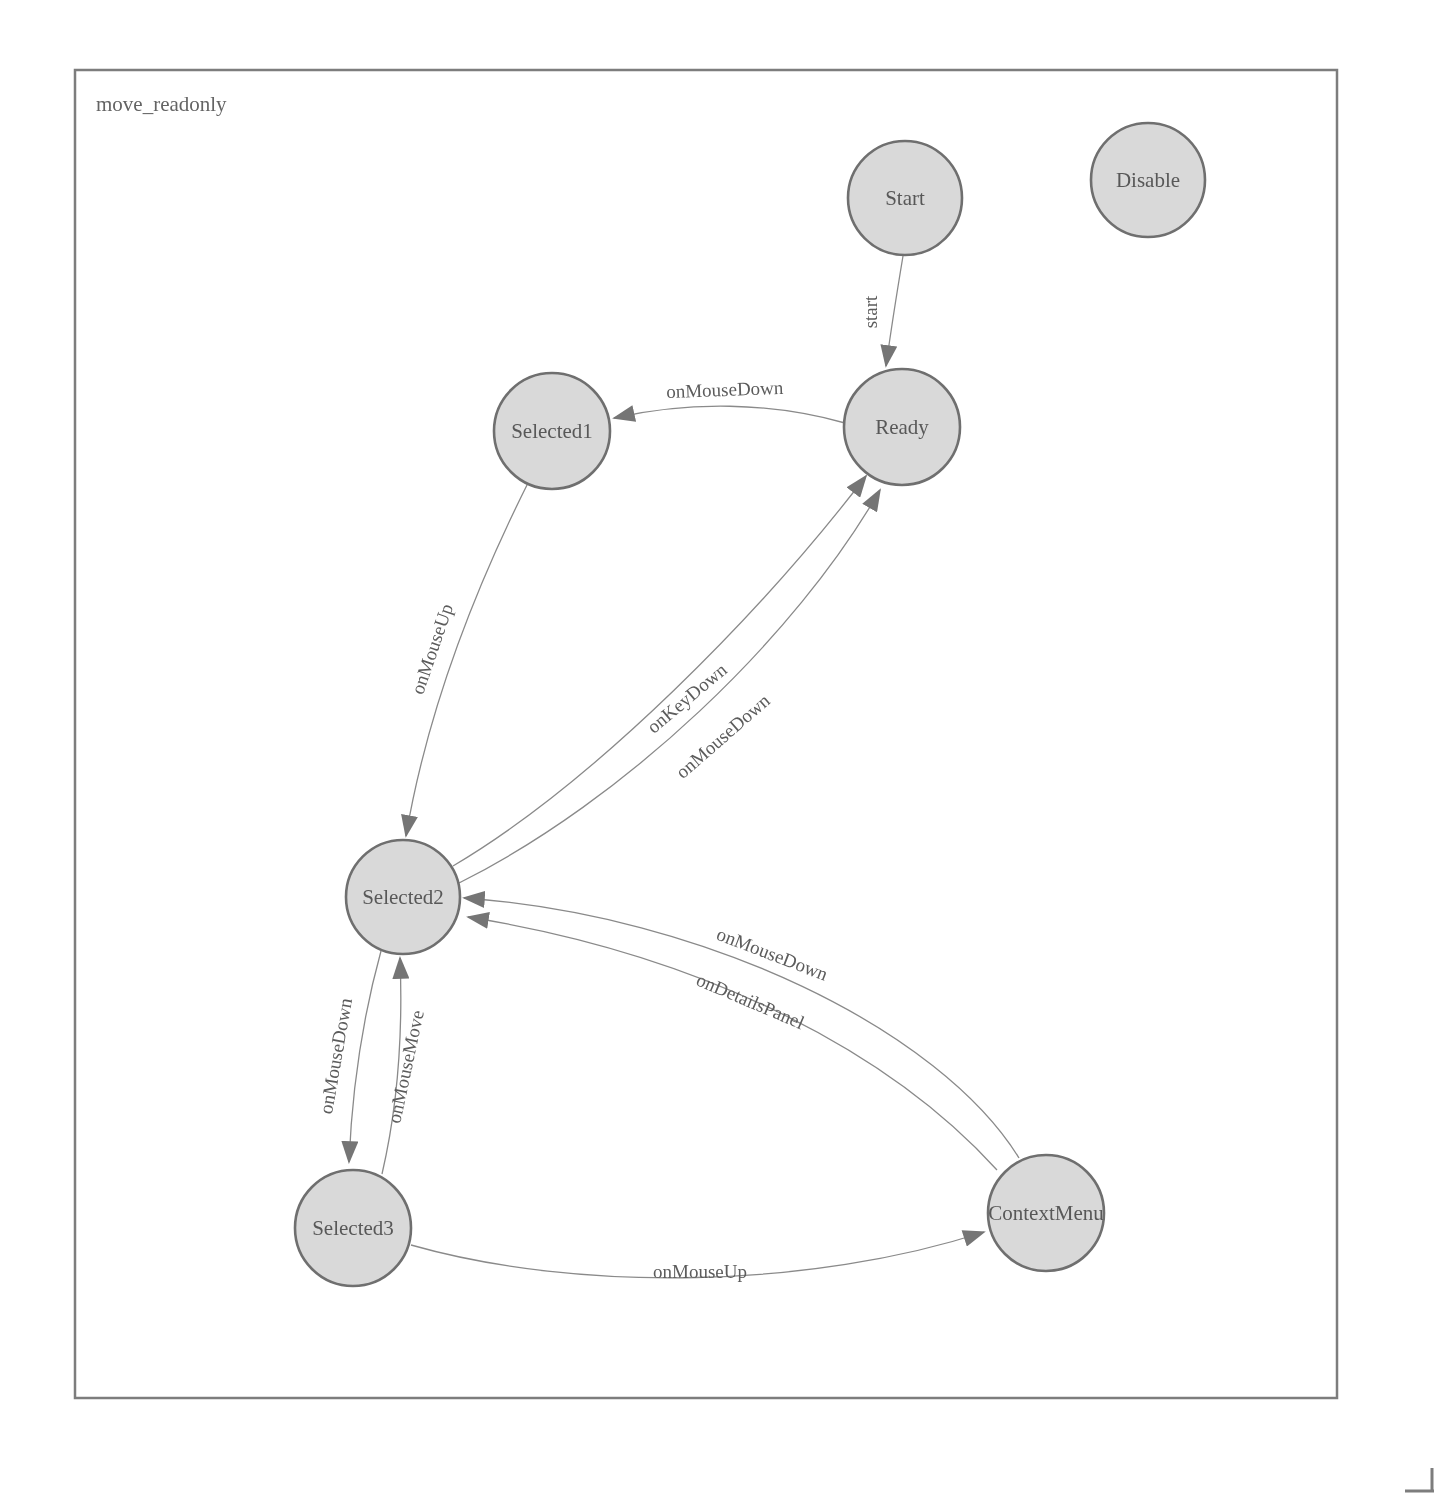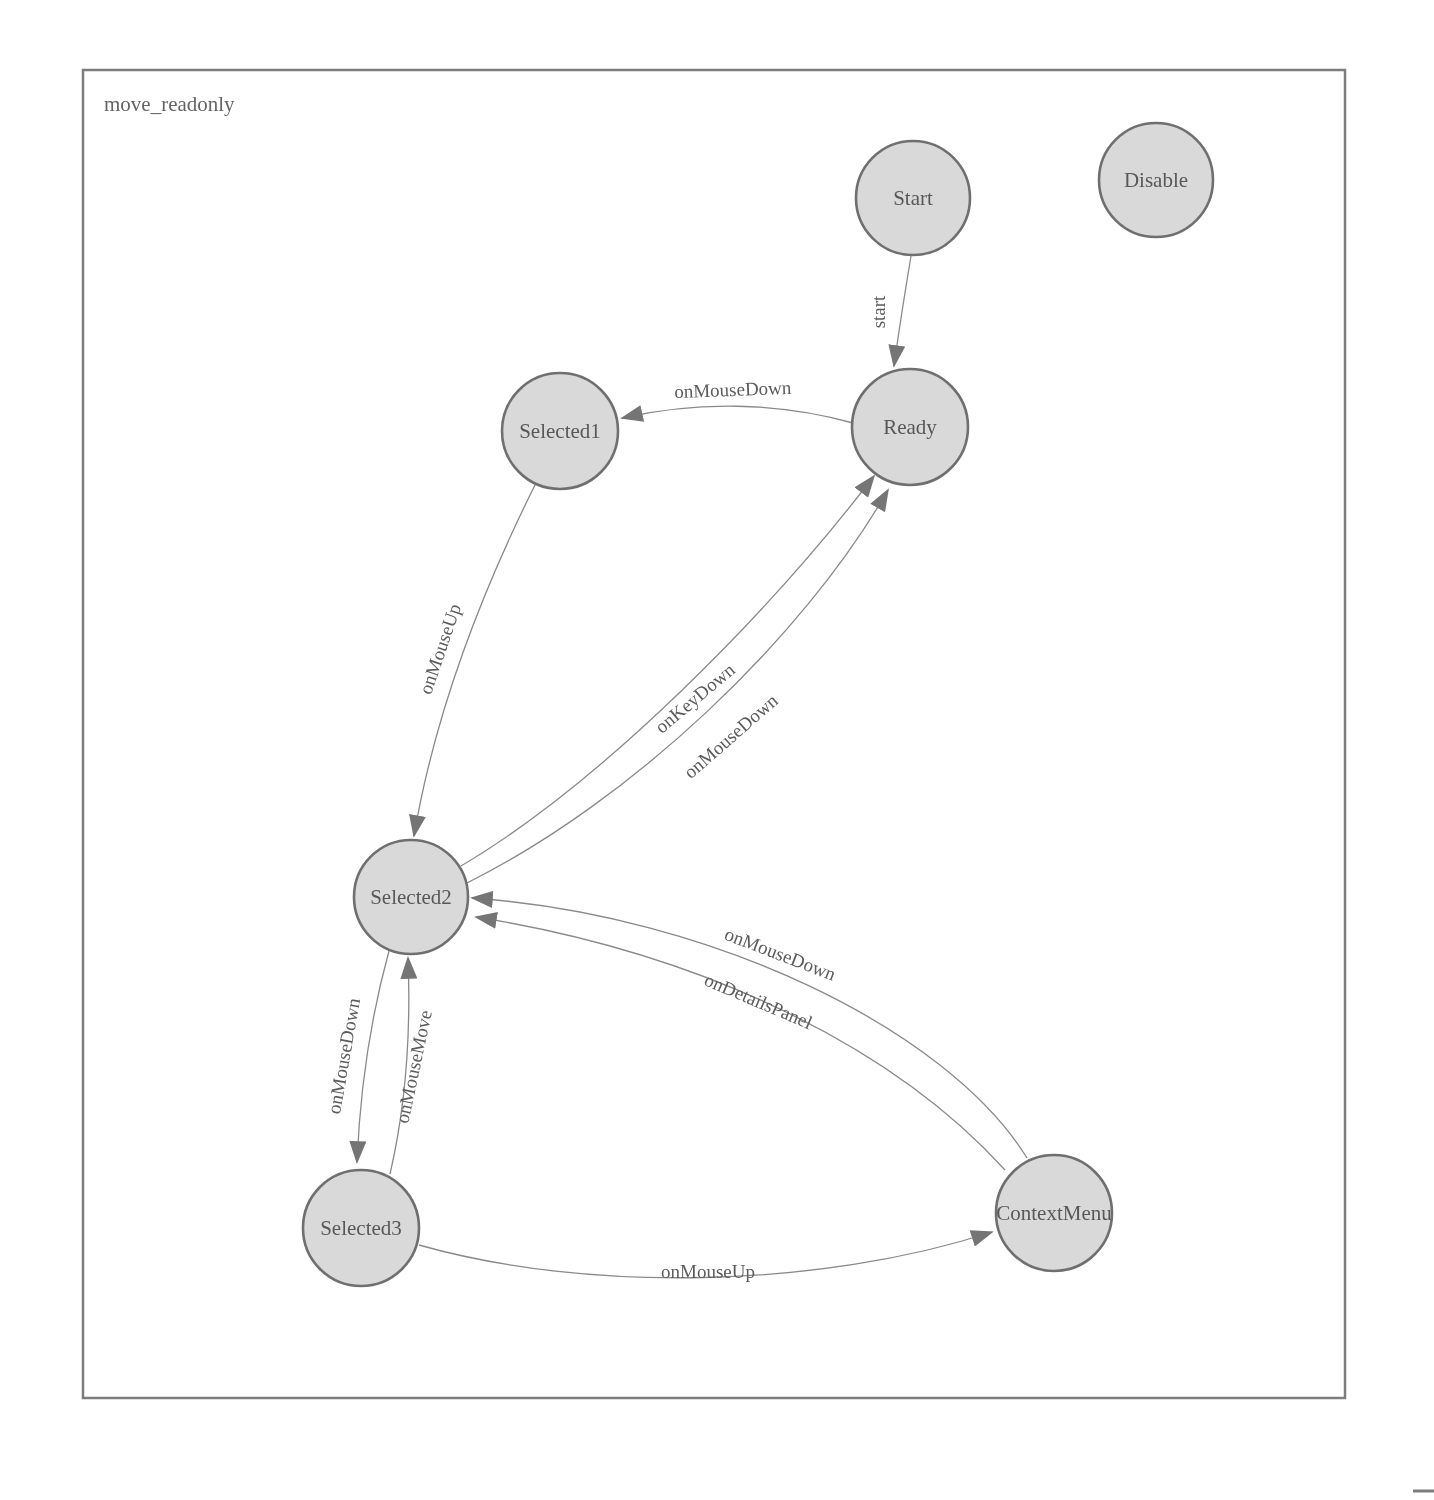--- a/index.html
+++ b/index.html
@@ -8,21 +8,20 @@
     background: #ffffff;
     width: 1434px;
     height: 1500px;
     overflow: hidden;
   }
   .page {
     position: relative;
     width: 1140px;
     height: 1500px;
     font-family: "Liberation Serif", "DejaVu Serif", serif;
-    padding-left: 8px;
   }
   svg { display: block; }
   .diagram-title {
     font-family: "Liberation Serif", "DejaVu Serif", serif;
     font-size: 21px;
     fill: #646464;
   }
   .node-label {
     font-family: "Liberation Serif", "DejaVu Serif", serif;
     font-size: 21px;

